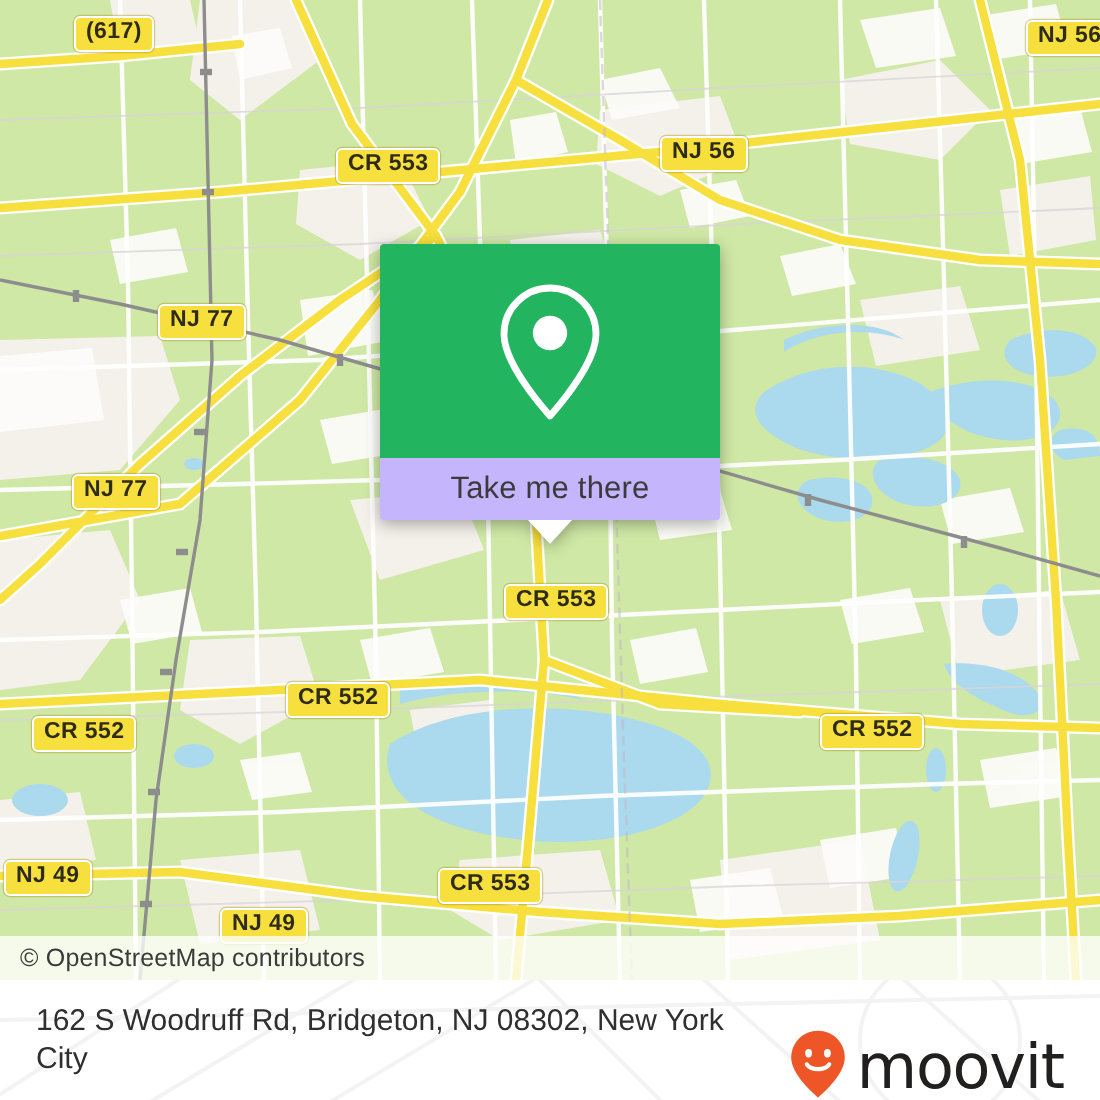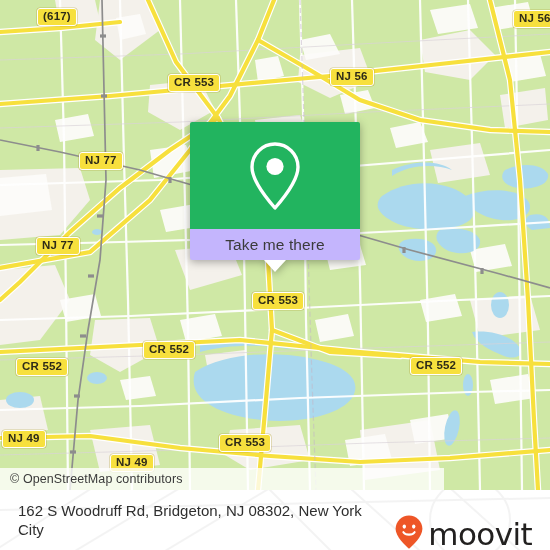--- a/index.html
+++ b/index.html
@@ -14,21 +14,21 @@
   
   #map{
     position:absolute;left:0;top:0;width:550px;height:490px;overflow:hidden;
     background:#eef5e0;
     text-align:right;
   }
   #map-canvas{position:absolute;left:0;top:0;width:550px;height:490px;}
 
   
   #attrib{
-    position:absolute;left:0;bottom:0;width:444px;height:22px;
+    position:absolute;left:0;bottom:0;width:550px;height:22px;
     background:rgba(255,255,255,.78);
     display:flex;align-items:center;
     font-size:12.5px;color:#3a3a3a;letter-spacing:.1px;
     padding-left:10px;box-sizing:border-box;
     z-index:40;
   }
 
   
   #popup{
     position:absolute;left:190px;top:122px;width:170px;

